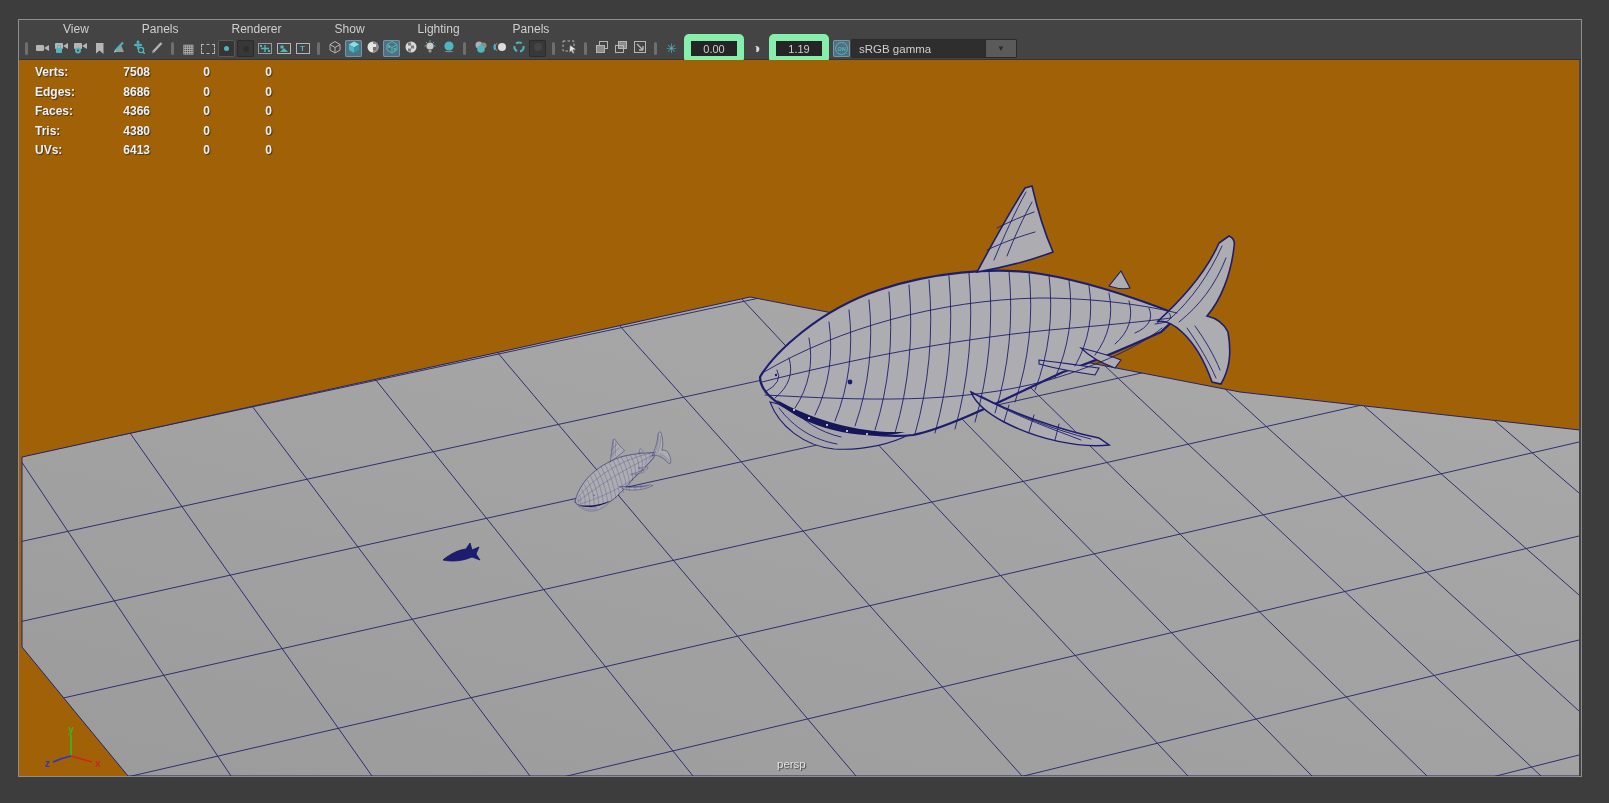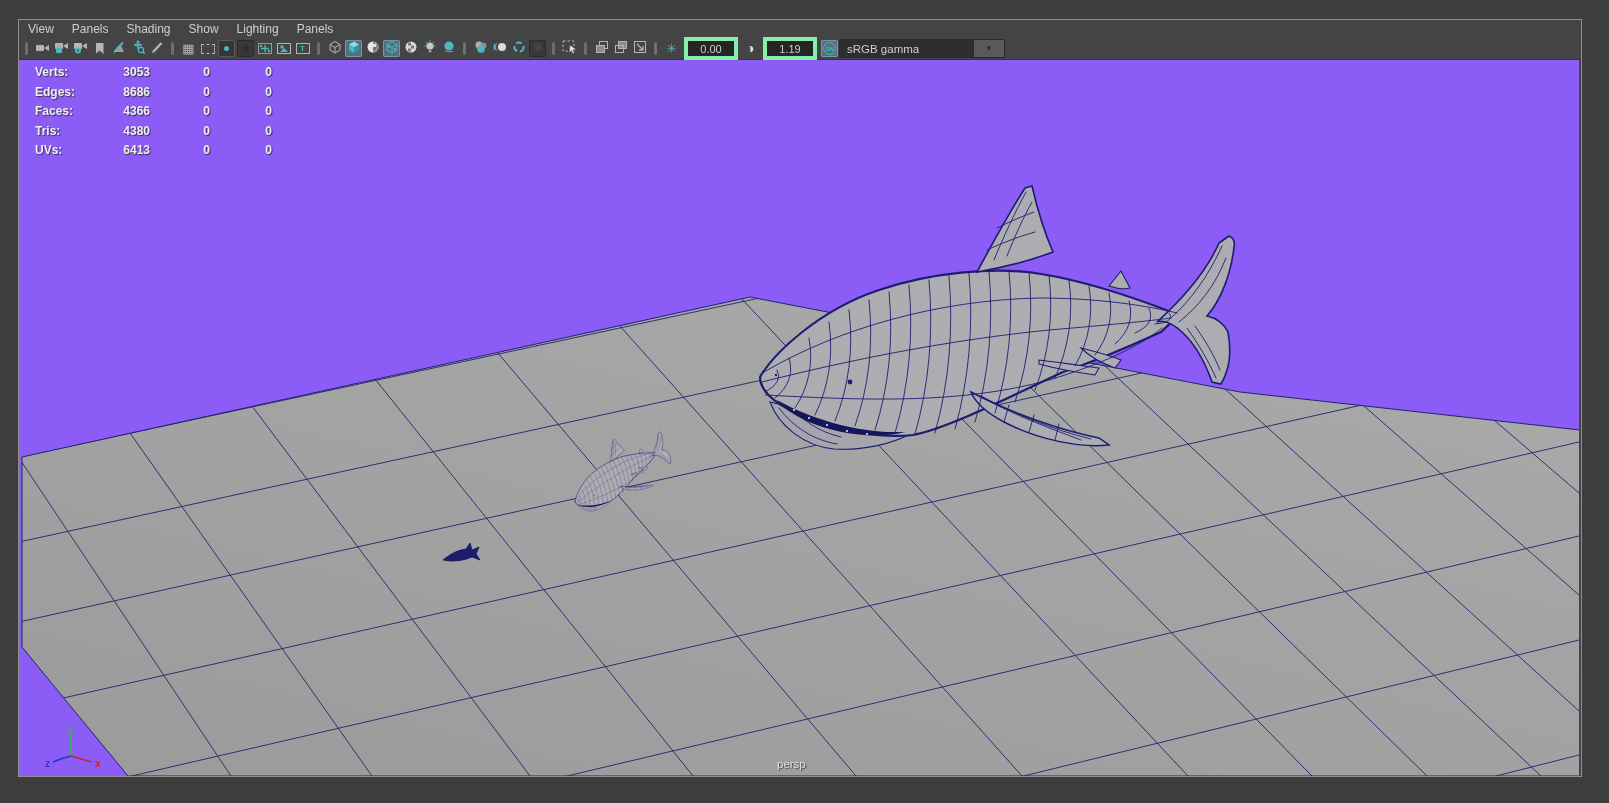--- a/index.html
+++ b/index.html
@@ -2,51 +2,51 @@
 <html><head>
 <meta charset="utf-8">
 <style>
   html,body{margin:0;padding:0;background:#3d3d3d;width:1609px;height:803px;overflow:hidden;
     font-family:"Liberation Sans", sans-serif;-webkit-font-smoothing:antialiased;}
   .frame{position:absolute;inset:0;background:#3d3d3d;}
   .panel{position:absolute;left:18px;top:19px;width:1562px;height:756px;border:1px solid #8f8f8f;
     background:#444;box-sizing:content-box;}
   
   .menubar{height:18px;display:flex;align-items:center;background:#444;padding-left:3px;}
-  .menu-item{color:#cfcfcf;font-size:12px;padding:0 9px;line-height:18px;cursor:default;}
+  .menu-item{color:#cfcfcf;font-size:12px;padding:0 9px;line-height:18px;cursor:default;margin-left:35px;}
   .menu-item:first-child{padding-left:6px;}
   
   .toolbar{height:21px;display:flex;align-items:center;background:#444;border-bottom:1px solid #353535;
     padding-left:1px;}
   .tsep{width:3px;height:13px;background:#6e6e6e;border-radius:2px;margin:0 5px;flex:0 0 auto;}
   .tbtn{width:17px;height:17px;margin:0 1px;display:flex;align-items:center;justify-content:center;
     border-radius:2px;flex:0 0 auto;position:relative;}
   .tbtn.hl{background:#53707f;box-shadow:inset 0 0 0 1px #7497a8;}
   .tbtn.pressed{background:#383838;box-shadow:inset 0 0 0 1px #2b2b2b;}
   .tbtn.boxed{background:#353535;box-shadow:inset 0 0 0 1px #5a5a5a;}
   .glyph{color:#b5b5b5;font-size:13px;line-height:13px;}
   .glyph.teal{color:#4db6bf;}
-  .tfield{width:46px;height:15px;margin:1px 3px;background:#252525;border:4px solid #86efac;
-    color:#cfcfcf;font-size:11px;display:flex;align-items:center;justify-content:center;border-radius:0;}
+  .tfield{width:46px;height:15px;margin:1px 3px;background:#252525;border:7px solid #86efac;
+    color:#cfcfcf;font-size:11px;display:flex;align-items:center;justify-content:center;border-radius:5px;}
   .dropdown{height:17px;display:flex;align-items:stretch;border:1px solid #2a2a2a;border-radius:1px;}
   .dd-text{width:126px;background:#2e2e2e;color:#cfcfcf;font-size:11.5px;display:flex;align-items:center;padding-left:7px;}
   .dd-arrow{width:30px;background:#5a5a5a;display:flex;align-items:center;justify-content:center;
     color:#2a2a2a;font-size:8px;border-left:1px solid #2a2a2a;}
   .onring{width:13px;height:13px;border-radius:50%;border:1.5px solid #4db6bf;color:#4db6bf;
     font-size:5.5px;font-weight:bold;display:flex;align-items:center;justify-content:center;box-sizing:border-box;}
   
   .filmgate{width:12px;height:8px;border:1px dashed #b5b5b5;}
   .resgate-dot{width:5px;height:5px;border-radius:50%;background:#4db6bf;}
   .gatemask-dot{width:6px;height:6px;border-radius:50%;background:#2e2e2e;}
   .bookmark{width:8px;height:11px;background:#b5b5b5;
     clip-path:polygon(0 0,100% 0,100% 100%,50% 68%,0 100%);}
   .rectframe{width:12px;height:9px;border:1px solid #b5b5b5;display:flex;align-items:center;justify-content:center;}
   .safetitle{color:#4db6bf;font-size:8px;font-weight:bold;line-height:8px;}
   
-  .viewport{position:relative;width:1560px;height:716px;background:#8b5cf6;overflow:hidden;}
+  .viewport{position:relative;width:1560px;height:716px;background:#a16207;overflow:hidden;}
   .viewport svg{display:block;}
   .hud{position:absolute;left:16px;top:3px;color:#f0f0f0;font-size:12px;font-weight:bold;
     text-shadow:1px 1px 1px rgba(40,40,40,.8);}
   .hud-row{display:flex;line-height:19.5px;}
   .hud-label{width:88px;}
   .hud-v1{width:27px;text-align:right;}
   .hud-v2{width:60px;text-align:right;}
   .hud-v3{width:62px;text-align:right;}
   .persp-label{position:absolute;left:758px;bottom:6px;color:#e2e2e2;font-size:11.5px;
     text-shadow:1px 1px 1px rgba(40,40,40,.8);}
@@ -54,21 +54,21 @@
 </style>
 </head>
 <body>
 
 <div class="frame">
   <div class="panel">
 
     <div class="menubar">
       <span class="menu-item">View</span>
       <span class="menu-item">Panels</span>
-      <span class="menu-item">Shading</span>
+      <span class="menu-item">Renderer</span>
       <span class="menu-item">Show</span>
       <span class="menu-item">Lighting</span>
       <span class="menu-item">Panels</span>
     </div>
 
     <div class="toolbar">
       <div class="tsep"></div>
 
       <div class="tbtn">
           <span>
@@ -402,21 +402,21 @@
         </g>
 
         <use href="#shark" transform="translate(556,442) rotate(-23) scale(0.224) translate(-741,-317)" stroke-width="5"></use>
 
         <path d="M424,500 C431,494 439,490 447,489 L451,483 L453,490 L460,487 L457,494 L461,500 L453,497 C444,501 433,502 424,500 Z" fill="#1c1c70" stroke="#15155a" stroke-width="0.8"></path>
       </svg>
 
       <div class="hud">
         <div class="hud-row">
           <span class="hud-label">Verts:</span>
-          <span class="hud-v1">3053</span>
+          <span class="hud-v1">7508</span>
           <span class="hud-v2">0</span>
           <span class="hud-v3">0</span>
         </div>
         <div class="hud-row">
           <span class="hud-label">Edges:</span>
           <span class="hud-v1">8686</span>
           <span class="hud-v2">0</span>
           <span class="hud-v3">0</span>
         </div>
         <div class="hud-row">

